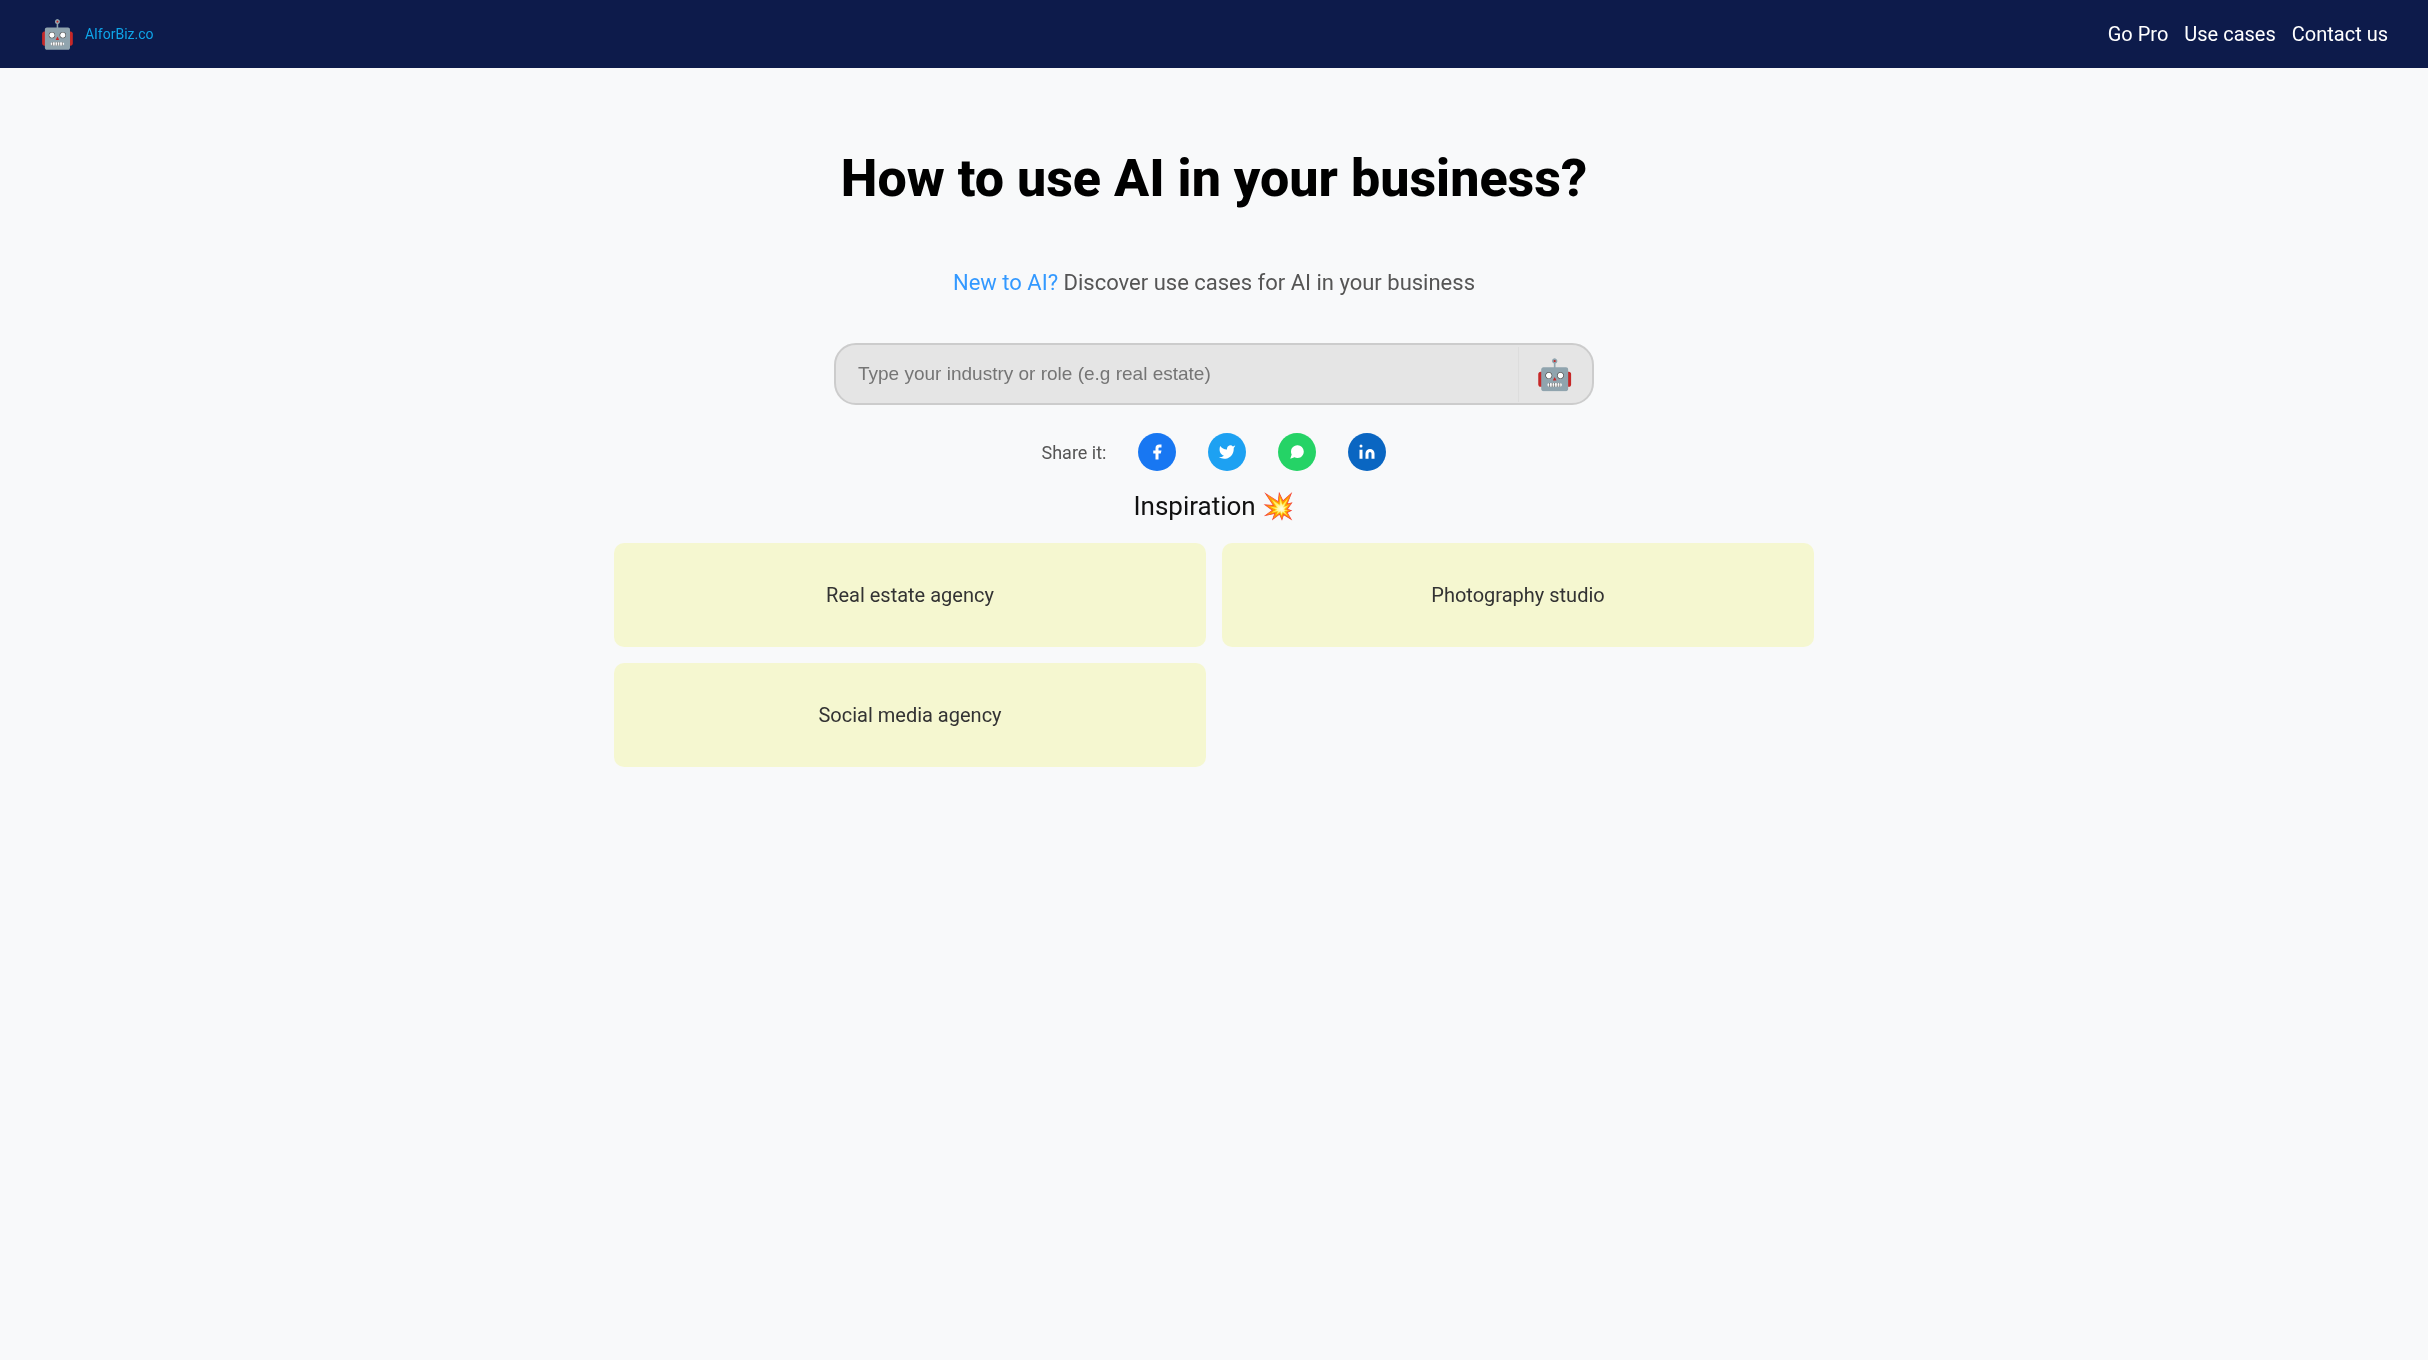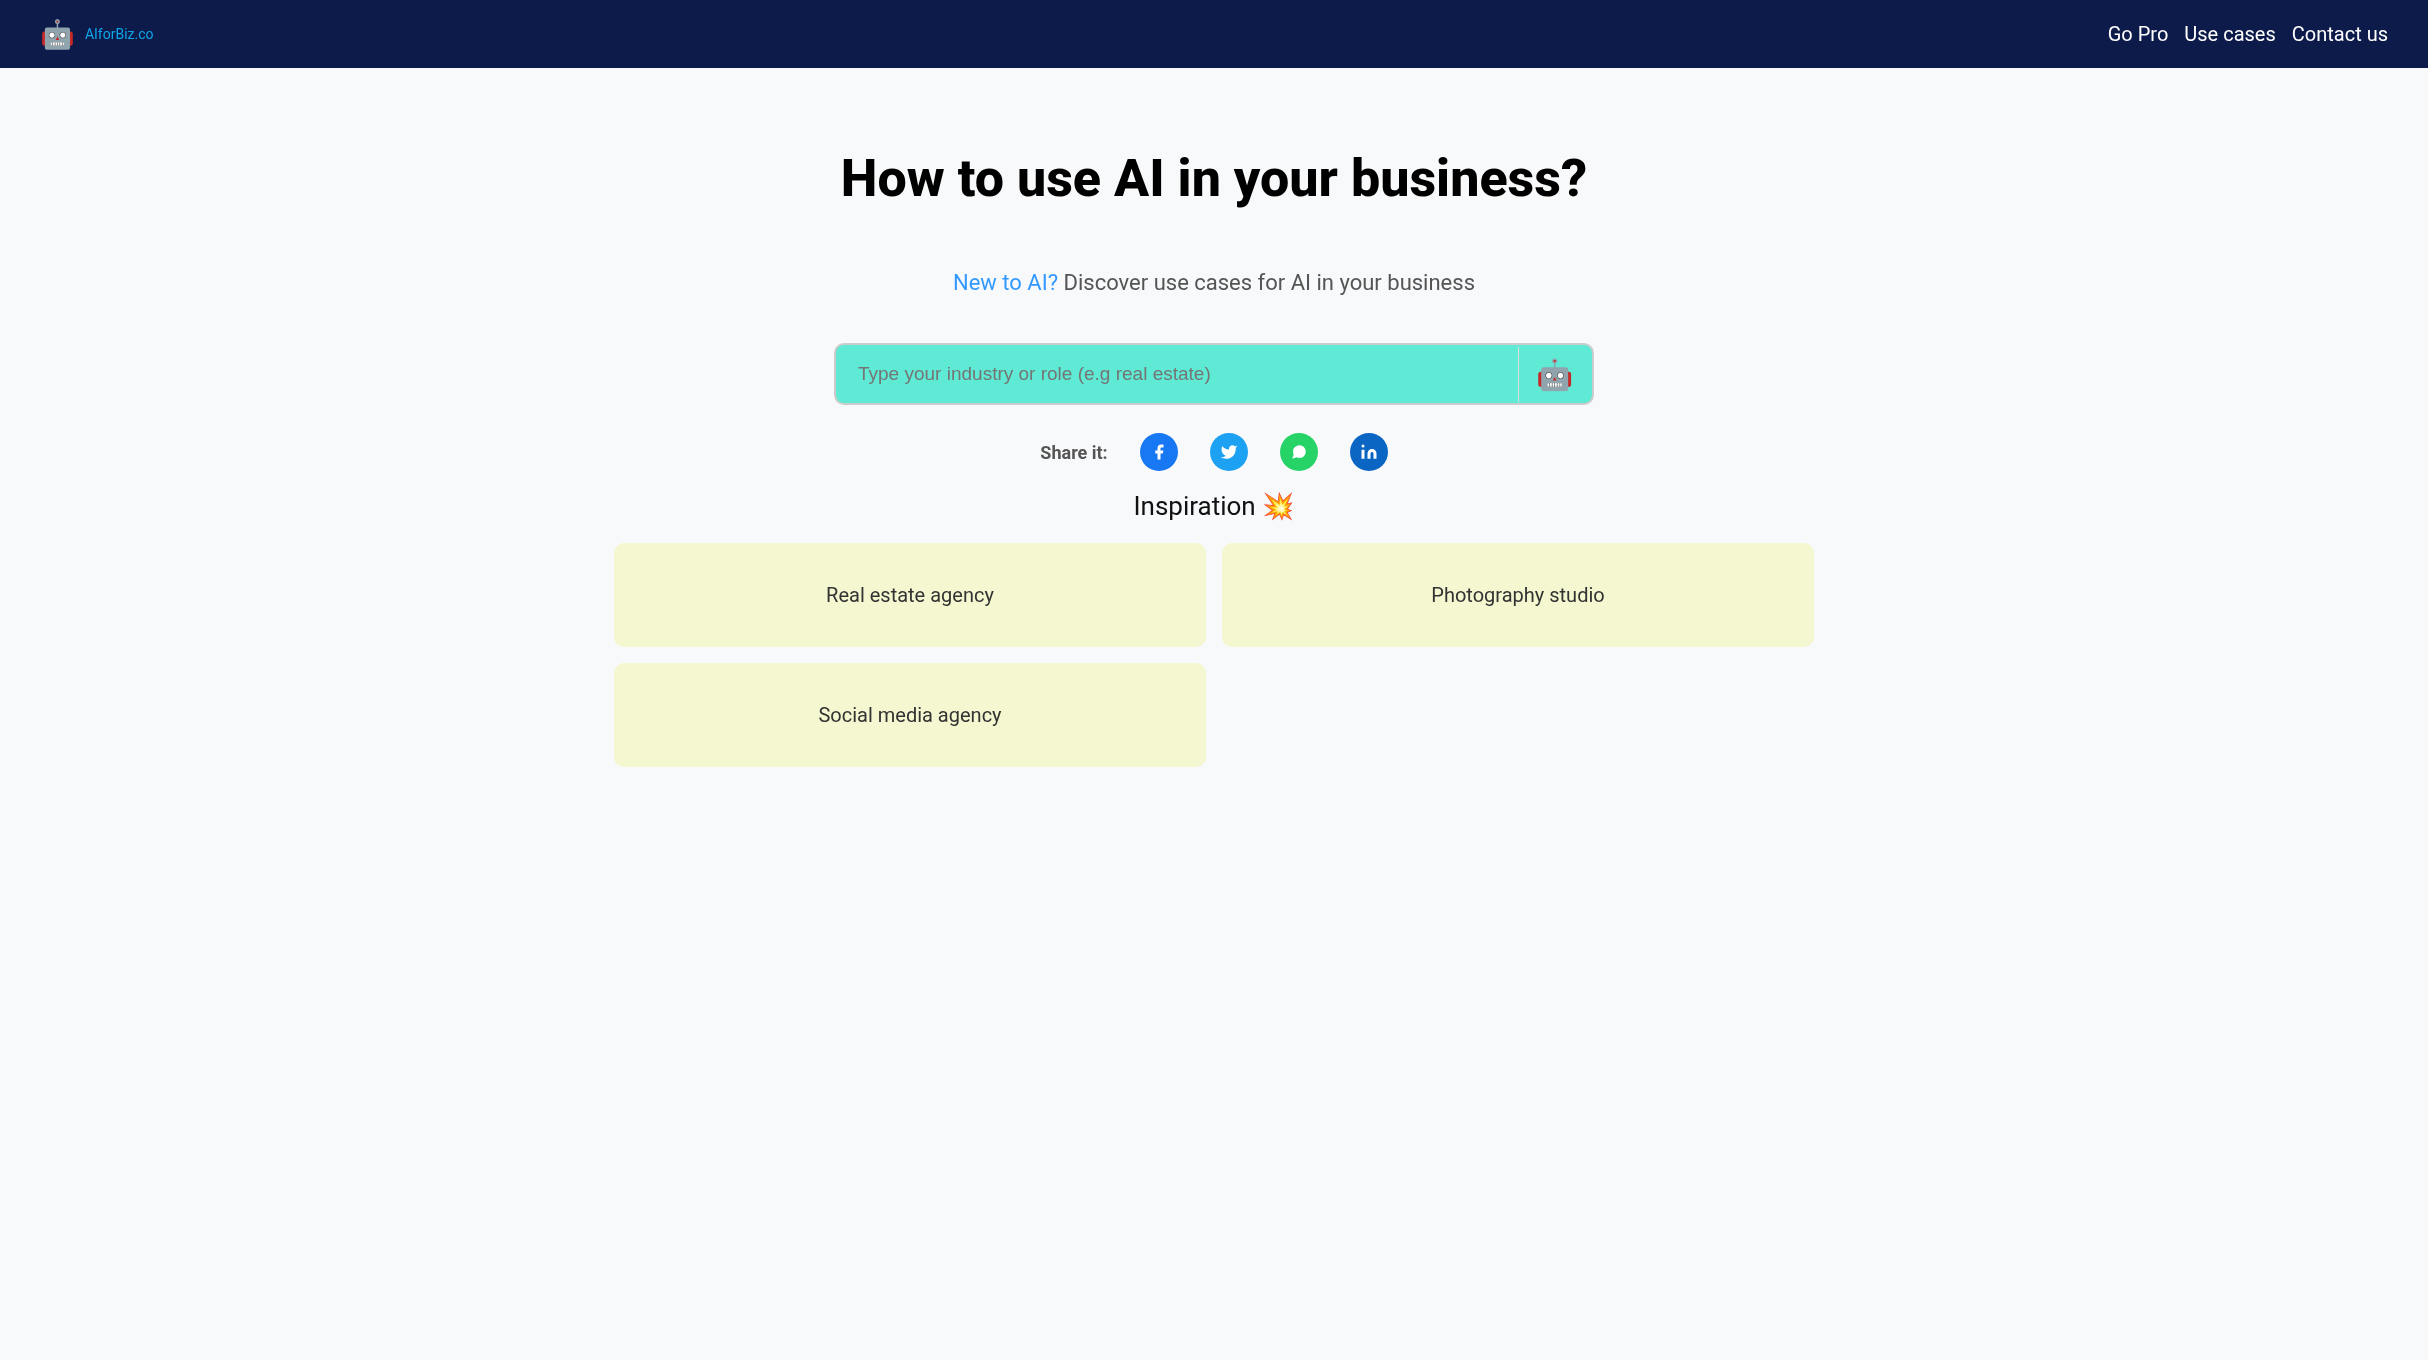--- a/index.html
+++ b/index.html
@@ -84,22 +84,22 @@
       color: #3399ff;
     }
 
     
     .search-container {
       display: flex;
       align-items: center;
       width: 760px;
       max-width: 95vw;
       border: 2px solid #ccc;
-      border-radius: 10px;
-      background: #5eead4;
+      border-radius: 22px;
+      background: #e5e5e5;
       overflow: hidden;
       margin-bottom: 28px;
     }
 
     .search-input {
       flex: 1;
       padding: 18px 22px;
       font-size: 19px;
       border: none;
       outline: none;
@@ -118,21 +118,20 @@
       justify-content: center;
       font-size: 30px;
     }
 
     
     .share-row {
       display: flex;
       align-items: center;
       gap: 32px;
       margin-bottom: 20px;
-      font-weight: bold;
     }
 
     .share-label {
       font-size: 18px;
       color: #555;
     }
 
     .share-icon {
       width: 38px;
       height: 38px;

